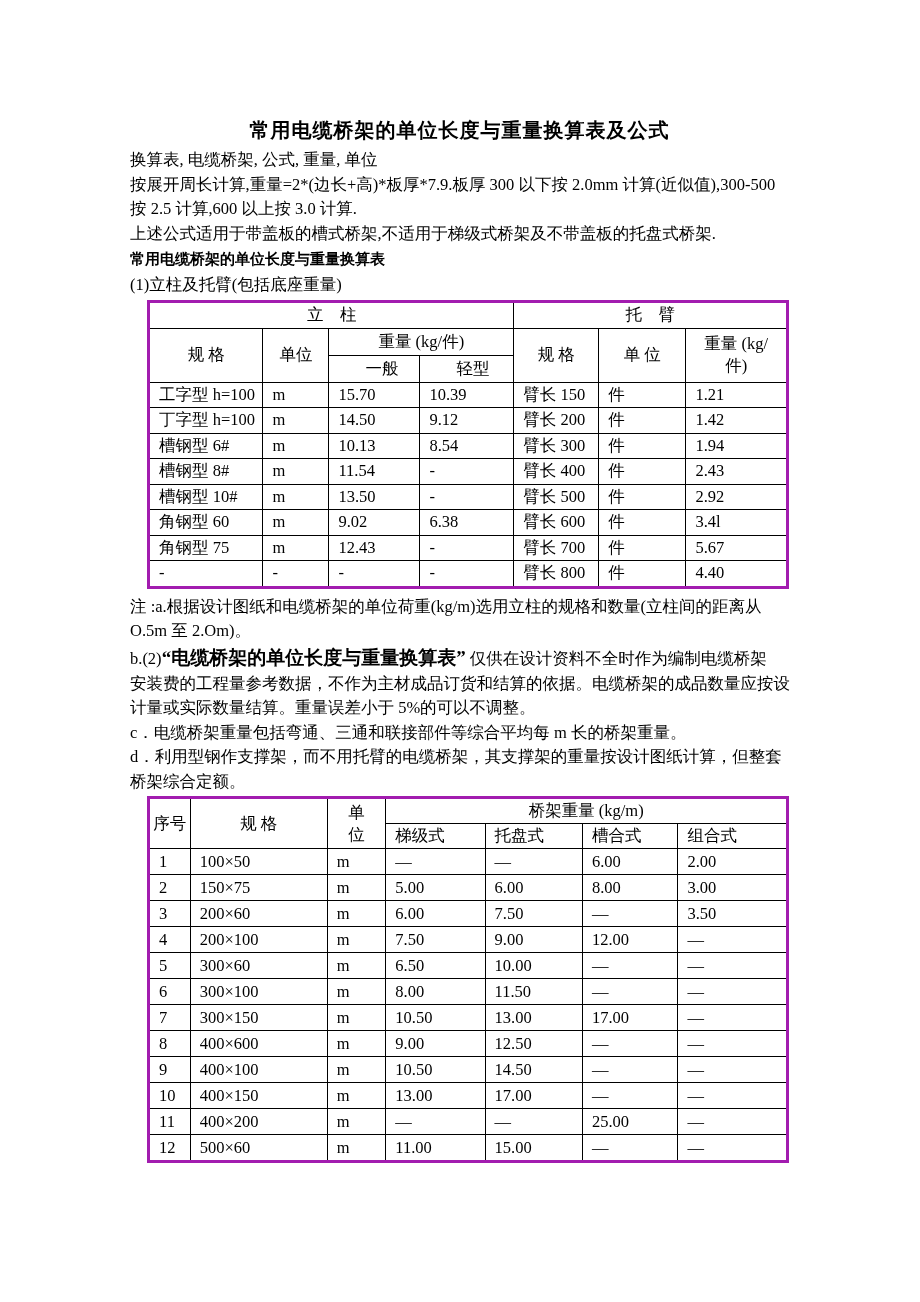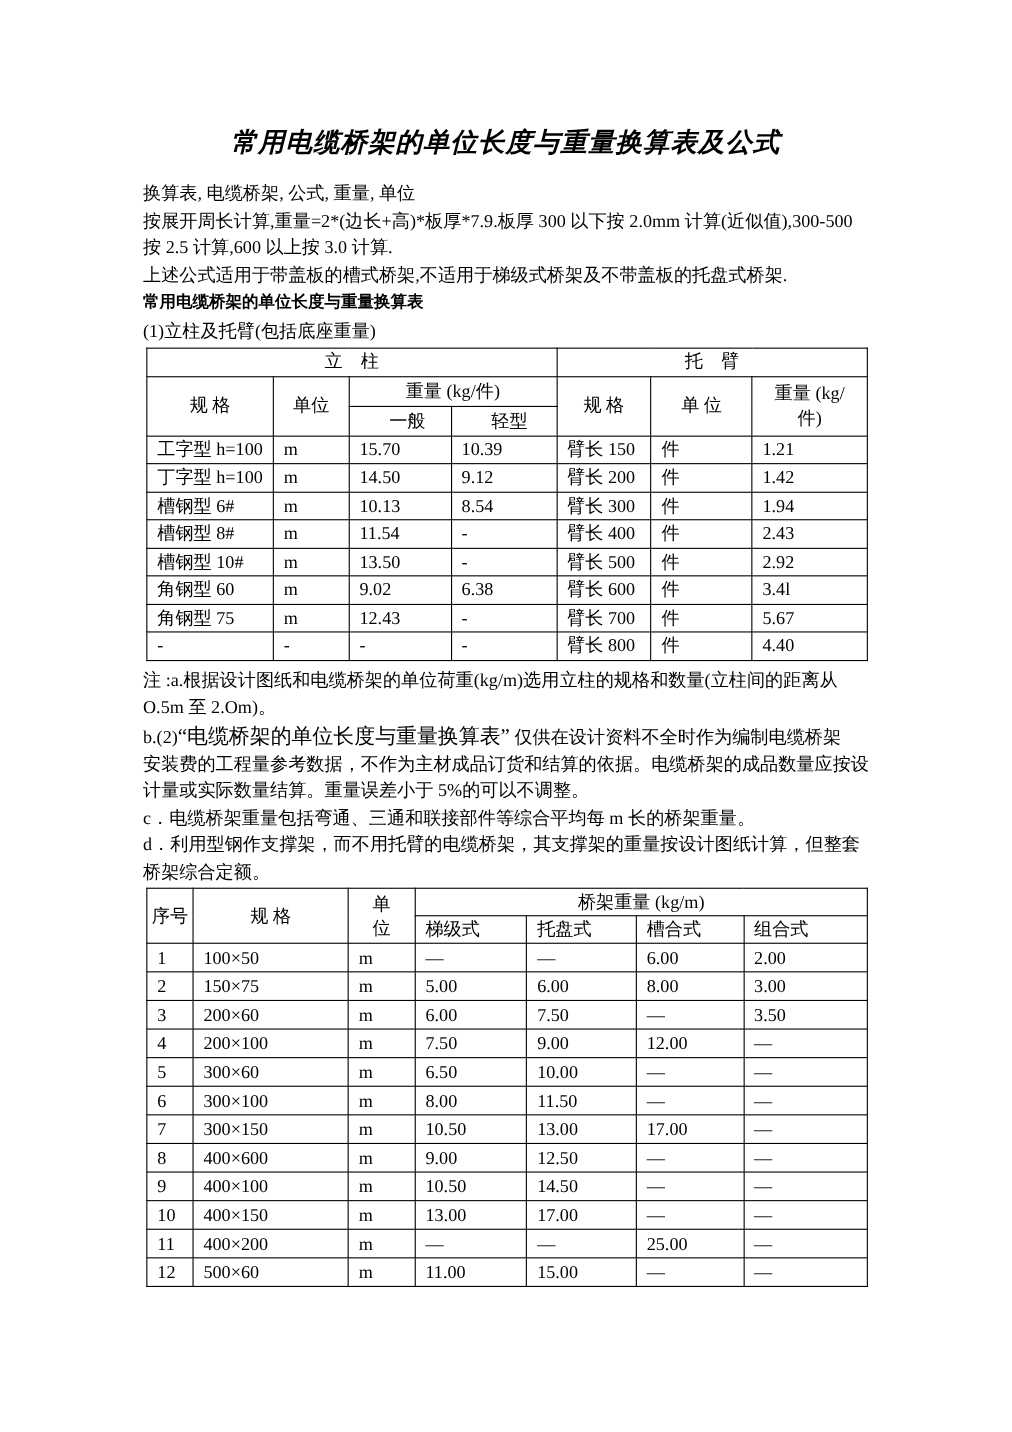--- a/index.html
+++ b/index.html
@@ -2,25 +2,25 @@
 <html><head>
 <meta charset="utf-8">
 <style>
   html,body{margin:0;padding:0;}
   body{
     width:920px;height:1302px;background:#ffffff;color:#000;
     font-family:"Liberation Serif","DejaVu Serif",serif;
     -webkit-font-smoothing:antialiased;
   }
   .page{box-sizing:border-box;width:920px;height:1302px;padding:115px 131px 0 130px;overflow:hidden;}
-  .title{font-size:24px;font-weight:bold;text-align:center;line-height:30px;margin:0 0 19px 0;letter-spacing:1px;font-style:italic;}
+  .title{font-size:20px;font-weight:bold;text-align:center;line-height:30px;margin:0 0 3px 0;letter-spacing:1px;}
   .line{font-size:16.5px;line-height:24.5px;margin:0;white-space:nowrap;}
   .h2{font-size:15px;font-weight:bold;line-height:27px;margin:0;}
-  .bq{font-size:19px;font-weight:normal;}
-  table.t{border-collapse:collapse;table-layout:fixed;margin-left:3px;border:1px solid #a21caf;}
+  .bq{font-size:19px;font-weight:bold;}
+  table.t{border-collapse:collapse;table-layout:fixed;margin-left:17px;border:3px solid #a21caf;}
   table.t td{border:1px solid #000;font-size:16.5px;padding:0 2px 0 9px;overflow:hidden;white-space:nowrap;vertical-align:middle;}
   table.t td.c{text-align:center;padding:0 1px;}
   tr.rg td{height:25px;}
   tr.rh td{height:26px;padding-left:36px;}
   tr.rd1 td{height:24.5px;}
   tr.rh2 td{height:24px;}
   tr.rd2 td{height:25px;}
   .stack span{display:block;line-height:22px;text-align:center;}
   .mt2{margin-top:2px;}
   .mb6{margin-bottom:6px;}

